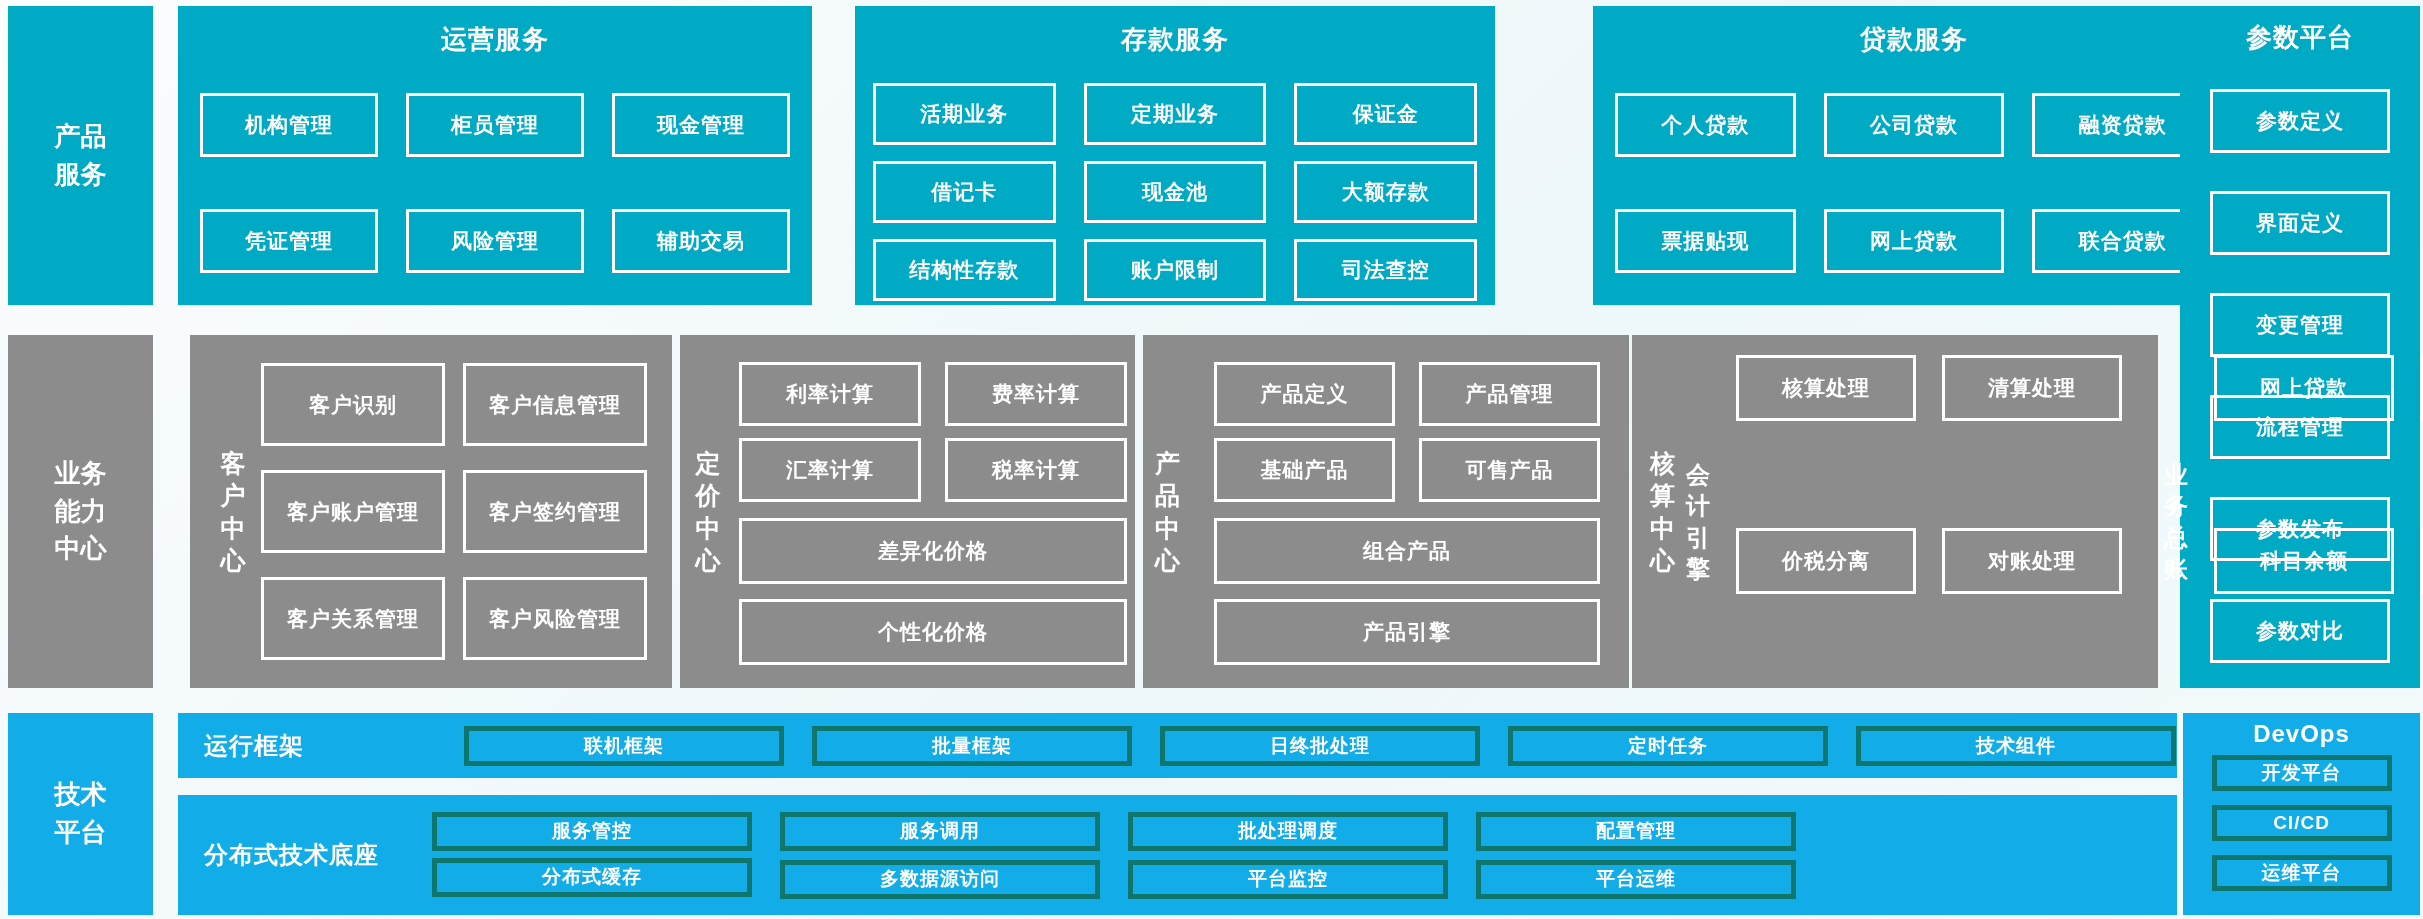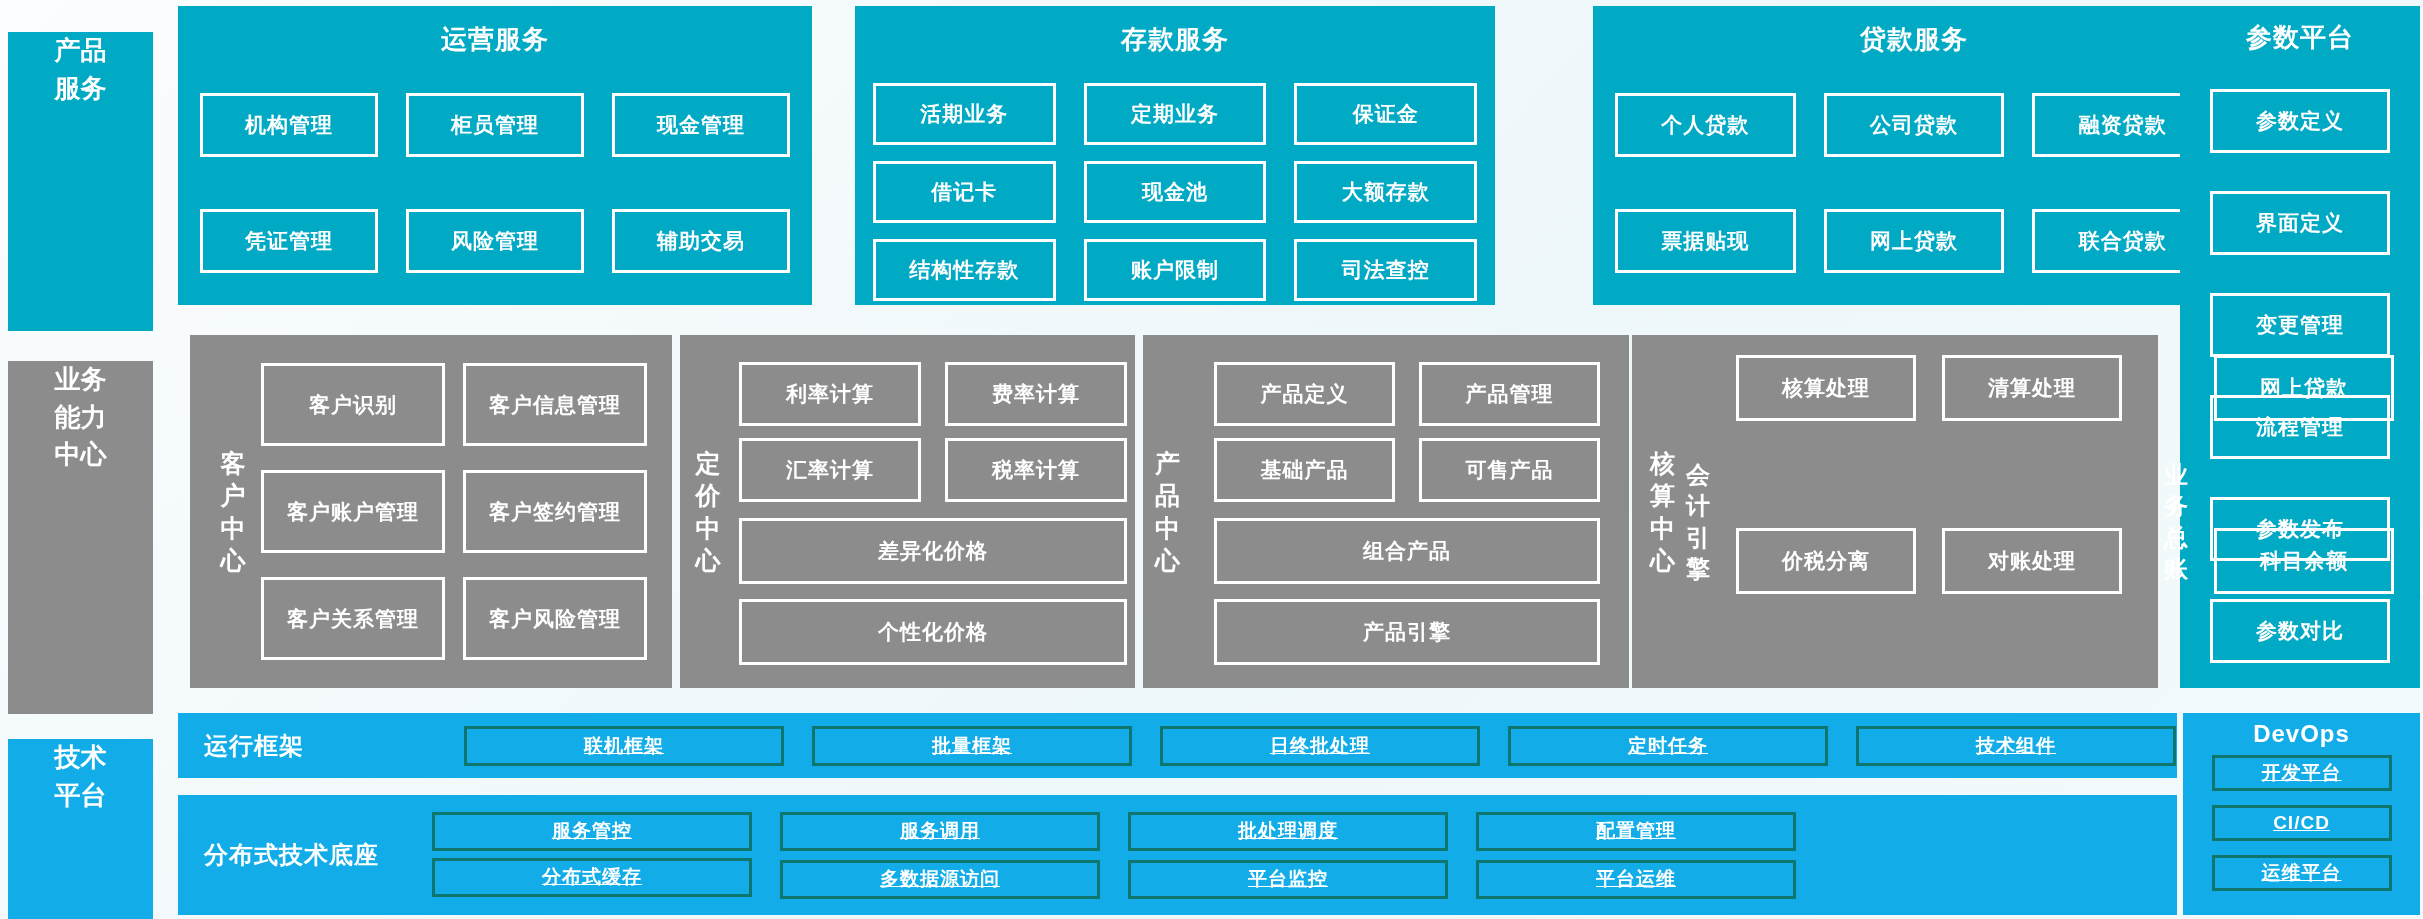--- a/index.html
+++ b/index.html
@@ -8,21 +8,21 @@
     position:relative; width:2423px; height:919px;
     background:linear-gradient(135deg,#fbfdfe 0%,#eef7fa 55%,#f3fafc 100%);
     font-family:"Liberation Sans","DejaVu Sans",sans-serif;
     color:#ffffff; overflow:hidden;
   }
   .panel { position:absolute; }
   .teal { background:#00a9c4; }
   .gray { background:#8c8c8c; }
   .blue { background:#12ade8; }
 
-  .side-label{ display:flex; align-items:flex-start; justify-content:center;margin-top:26px; }
+  .side-label{ display:flex; align-items:center; justify-content:center; }
   .side-label span{
     display:block; width:60px; text-align:center;
     font-size:26px; font-weight:bold; line-height:1.45; word-break:break-all;
   }
 
   .panel-title{ text-align:center; font-size:26px; font-weight:bold; letter-spacing:1px; }
 
   .box{
     border:3px solid #ffffff; display:flex; align-items:center; justify-content:center;
     font-size:21px; font-weight:bold; text-align:center; letter-spacing:1px;
@@ -35,22 +35,22 @@
   }
   .vlabel.small{ font-size:24px; }
 
   .grid3{ display:grid; grid-template-columns:repeat(3,1fr); }
   .grid2{ display:grid; grid-template-columns:repeat(2,1fr); }
 
   
   .hrow{ display:flex; align-items:center; }
   .hlabel{ font-size:24px; font-weight:bold; letter-spacing:1px; }
   .sbox{
-    border:3px solid #0f766e; display:flex; align-items:center; justify-content:center;
-    font-size:19px; font-weight:bold; letter-spacing:1px;text-decoration:underline;
+    border:5px solid #0f766e; display:flex; align-items:center; justify-content:center;
+    font-size:19px; font-weight:bold; letter-spacing:1px;
   }
 </style>
 </head>
 <body>
 
 <div class="stage">
 
   <div class="panel teal side-label" style="left:8px;top:6px;width:145px;height:299px">
     <span>产品服务</span>
   </div>

